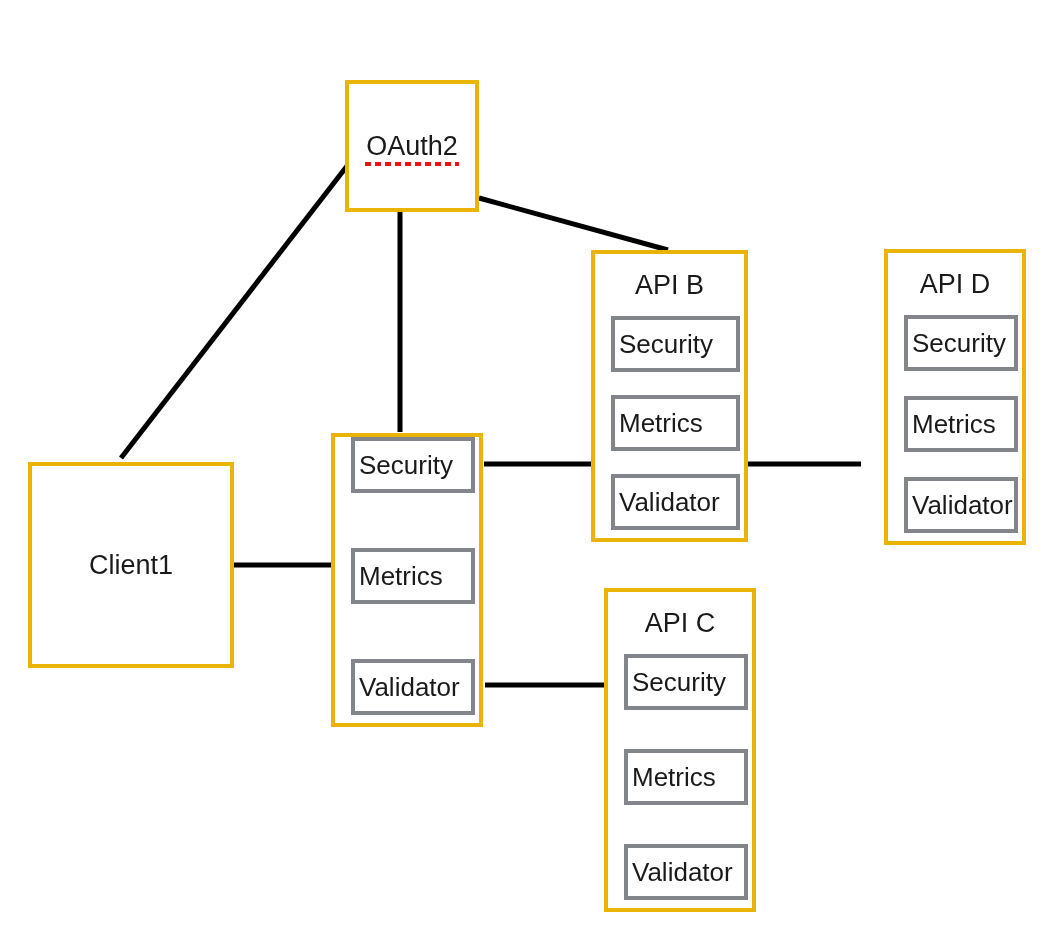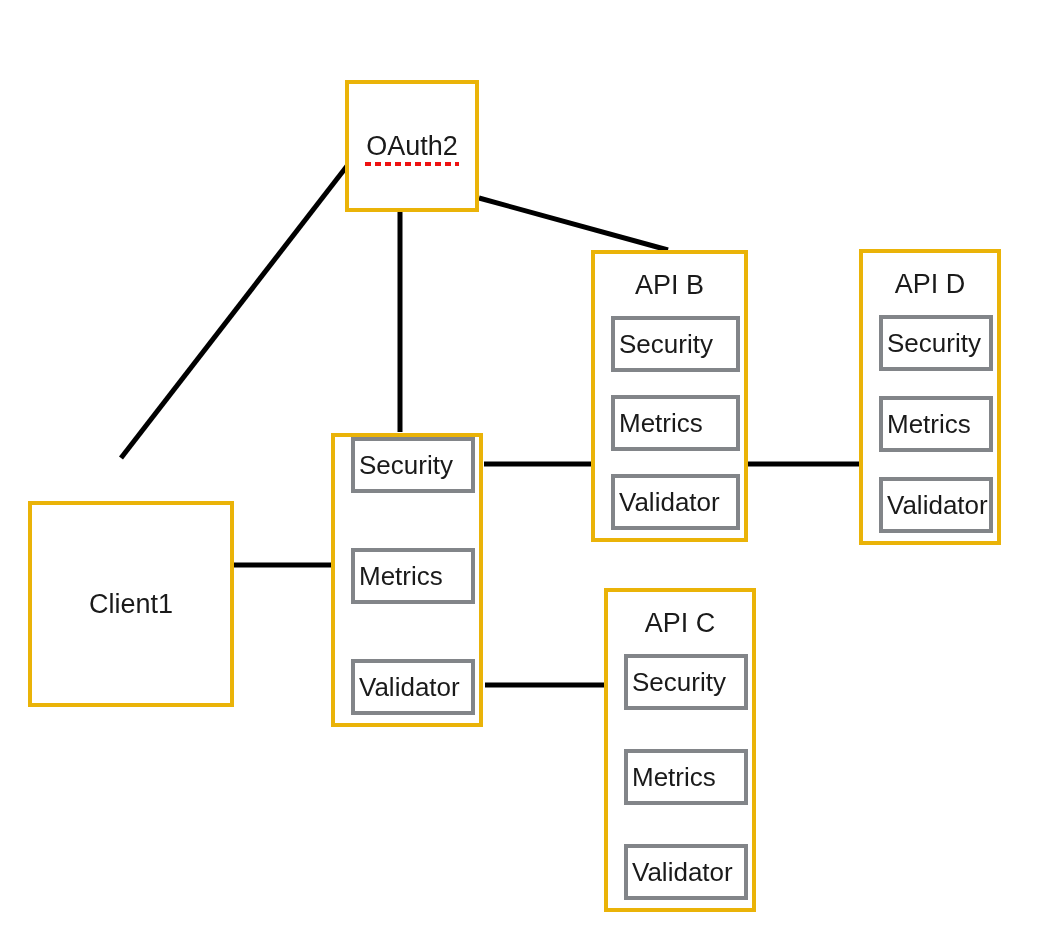--- a/index.html
+++ b/index.html
@@ -117,21 +117,21 @@
       <line x1="232" y1="565" x2="333" y2="565" stroke="#000000" stroke-width="5" stroke-linecap="butt"></line>
       <line x1="484" y1="464" x2="592" y2="464" stroke="#000000" stroke-width="5" stroke-linecap="butt"></line>
       <line x1="747" y1="464" x2="861" y2="464" stroke="#000000" stroke-width="5" stroke-linecap="butt"></line>
       <line x1="485" y1="685" x2="606" y2="685" stroke="#000000" stroke-width="5" stroke-linecap="butt"></line>
     </svg>
 
   <div class="node plain-node" style="left:345px; top:80px; width:134px; height:132px;">
     <span class="node-label misspelled">OAuth2</span>
   </div>
 
-  <div class="node plain-node" style="left:28px; top:462px; width:206px; height:206px;margin-top:39px;">
+  <div class="node plain-node" style="left:28px; top:462px; width:206px; height:206px;">
     <span class="node-label">Client1</span>
   </div>
 
   <div class="node api-node" style="left:331px; top:433px; width:152px; height:294px;">
     <div class="api-parts">
       <div class="api-part">
         <span class="api-part-label">Security</span>
       </div>
       <div class="api-part">
         <span class="api-part-label">Metrics</span>
@@ -165,21 +165,21 @@
       </div>
       <div class="api-part">
         <span class="api-part-label">Metrics</span>
       </div>
       <div class="api-part">
         <span class="api-part-label">Validator</span>
       </div>
     </div>
   </div>
 
-  <div class="node api-node" style="left:859px; top:249px; width:142px; height:296px;">
+  <div class="node api-node" style="left:884px; top:249px; width:142px; height:296px;">
     <div class="api-title">API D</div>
     <div class="api-parts">
       <div class="api-part">
         <span class="api-part-label">Security</span>
       </div>
       <div class="api-part">
         <span class="api-part-label">Metrics</span>
       </div>
       <div class="api-part">
         <span class="api-part-label">Validator</span>

